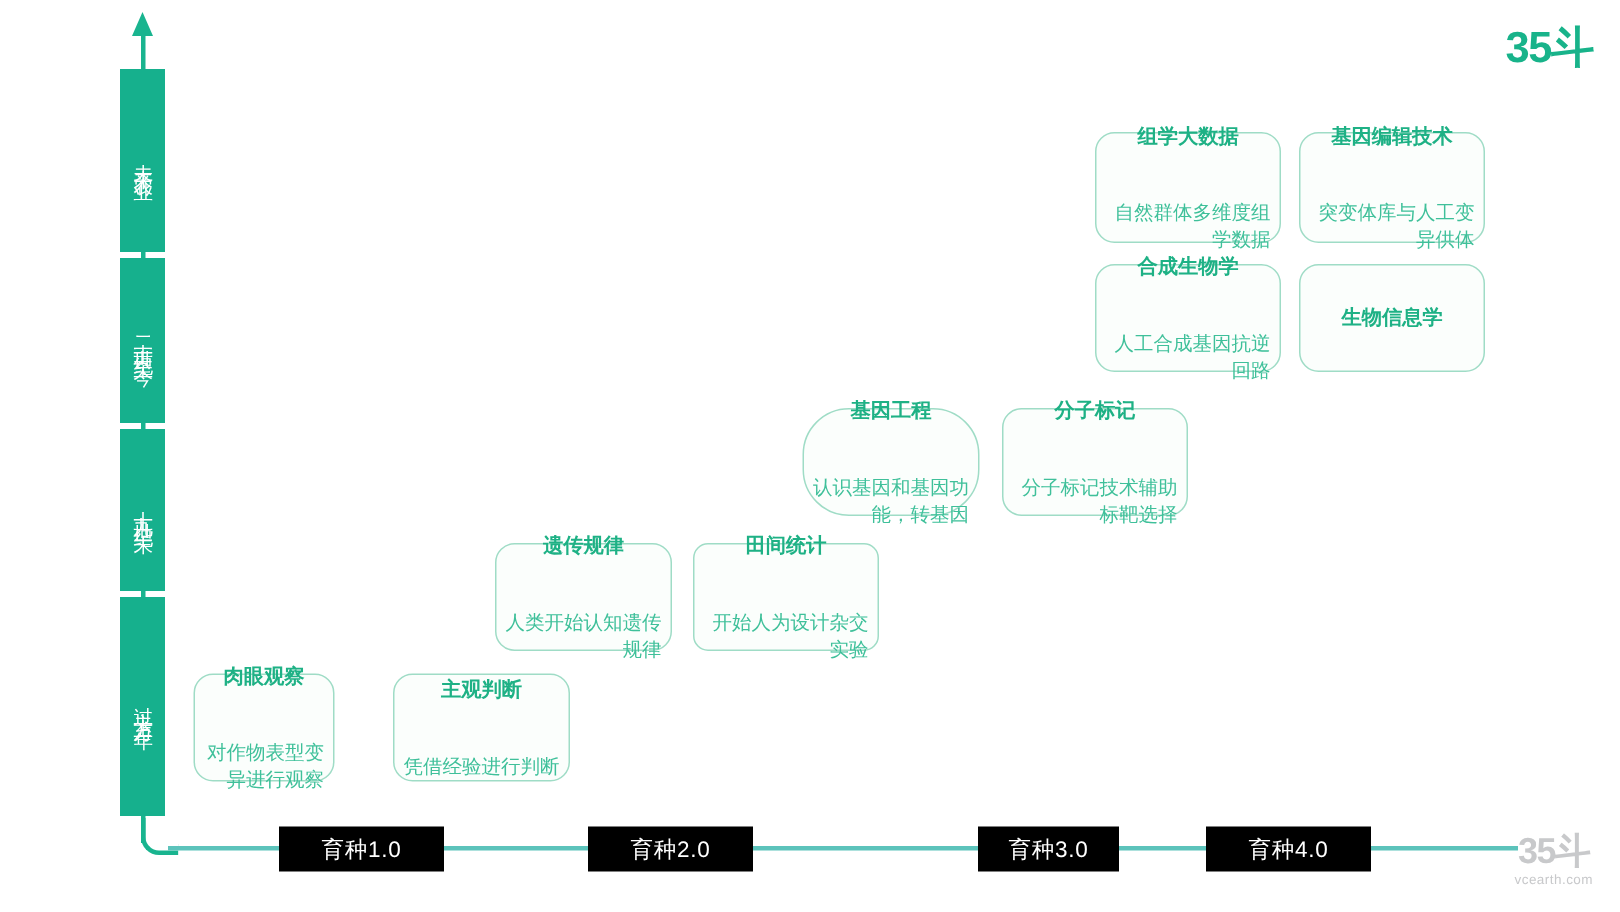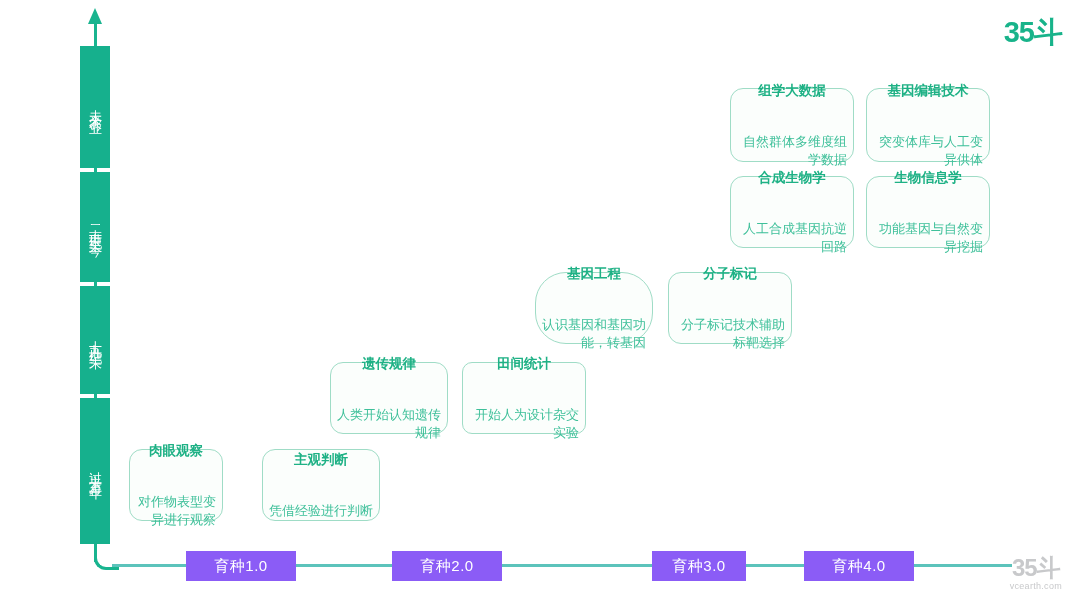--- a/index.html
+++ b/index.html
@@ -145,21 +145,21 @@
     color: #3fc09a;
     line-height: 1.32;
     margin-top: 1px;
   }
 
   
   .stage {
     position: absolute;
     top: 551px;
     height: 30px;
-    background: #8b5cf6;
+    background: #000000;
     color: #ffffff;
     font-size: 15px;
     display: flex;
     align-items: center;
     justify-content: center;
     letter-spacing: 0.5px;
     box-sizing: border-box;
   }
 </style>
 </head>
@@ -190,21 +190,20 @@
       <div class="card" style="left: 866px; top: 88px; width: 124px; height: 74px;">
         <div class="ct">基因编辑技术</div>
         <div class="cb">突变体库与人工变异供体</div>
       </div>
       <div class="card" style="left: 730px; top: 176px; width: 124px; height: 72px;">
         <div class="ct">合成生物学</div>
         <div class="cb">人工合成基因抗逆回路</div>
       </div>
       <div class="card" style="left: 866px; top: 176px; width: 124px; height: 72px;">
         <div class="ct">生物信息学</div>
-        <div class="cb">功能基因与自然变异挖掘</div>
       </div>
       <div class="card" style="left: 535px; top: 272px; width: 118px; height: 72px; border-radius: 31px;">
         <div class="ct">基因工程</div>
         <div class="cb">认识基因和基因功能，转基因</div>
       </div>
       <div class="card" style="left: 668px; top: 272px; width: 124px; height: 72px;">
         <div class="ct">分子标记</div>
         <div class="cb">分子标记技术辅助标靶选择</div>
       </div>
       <div class="card" style="left: 330px; top: 362px; width: 118px; height: 72px;">

